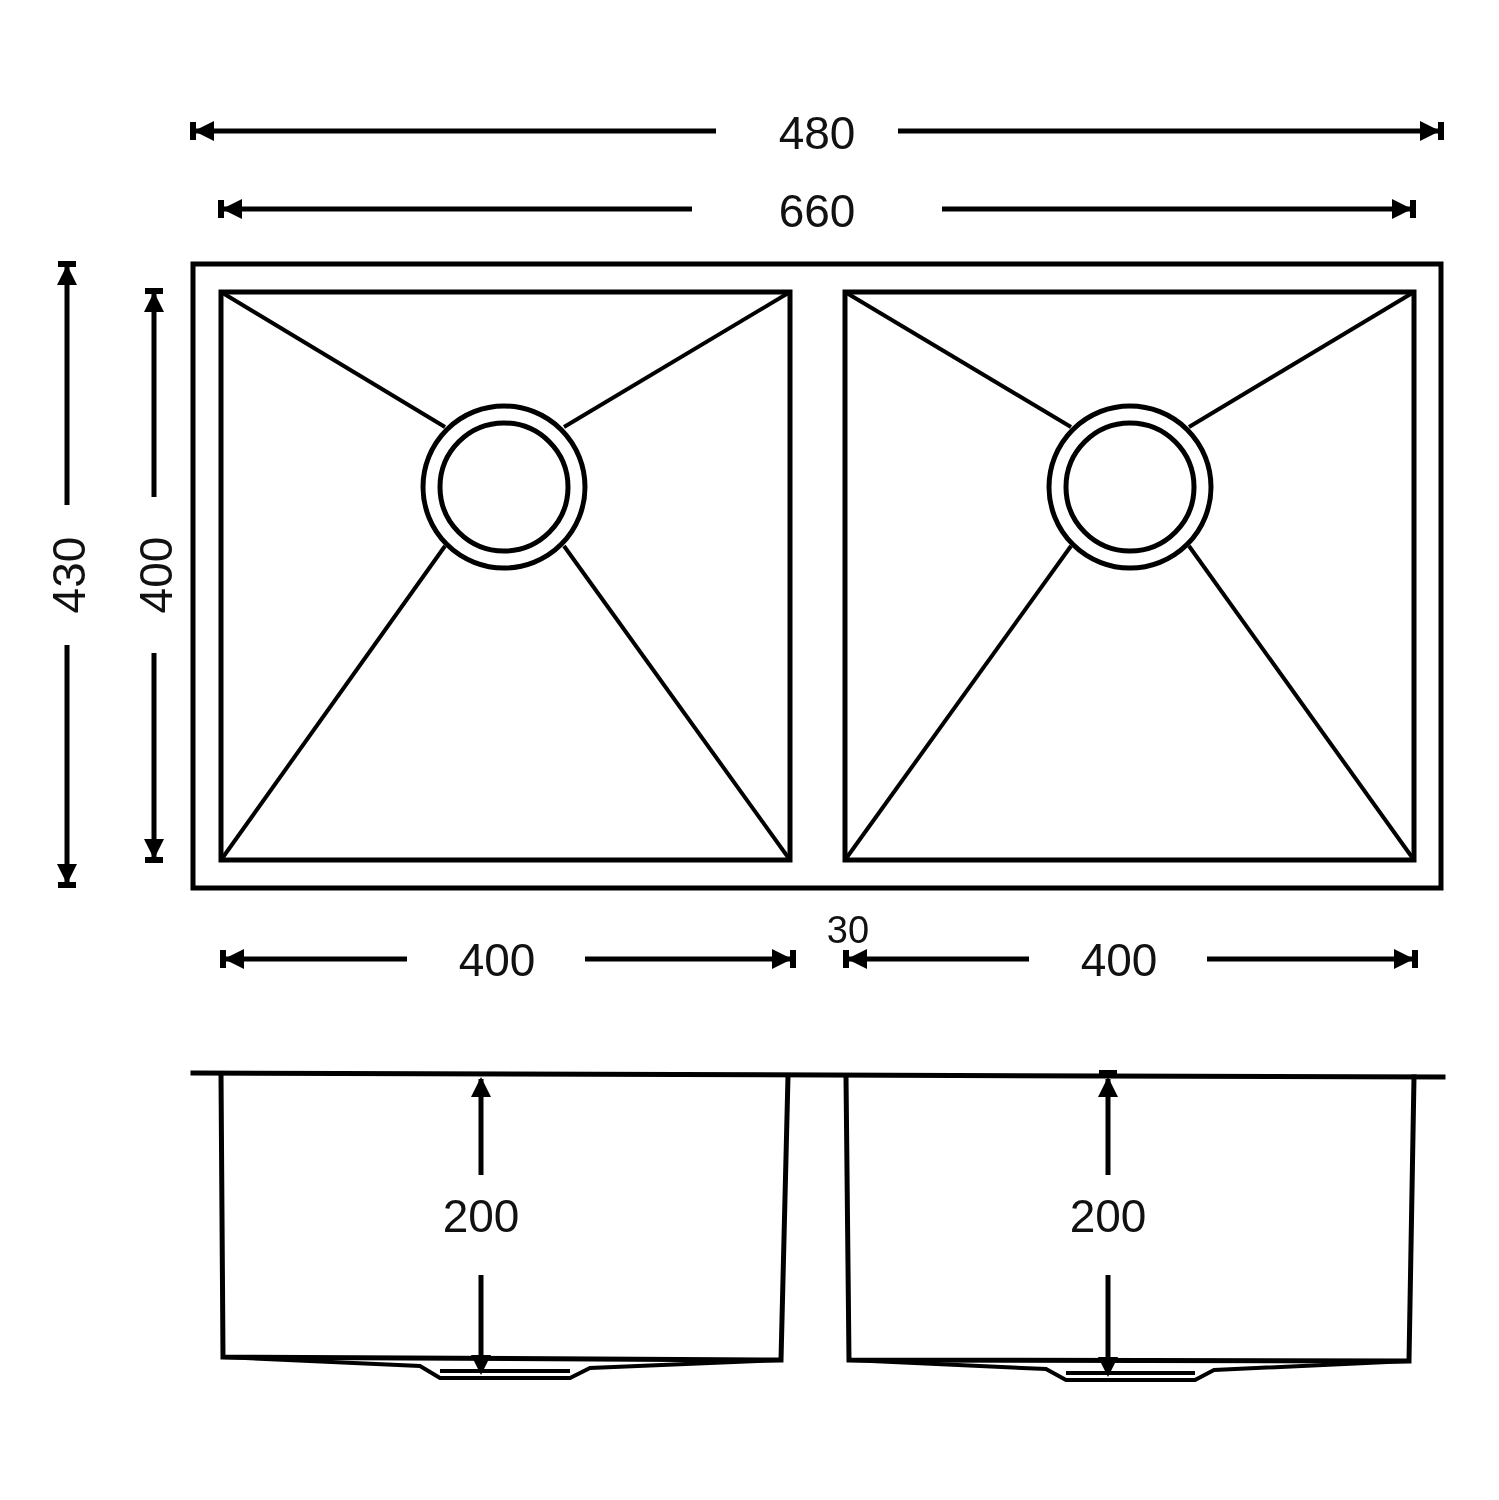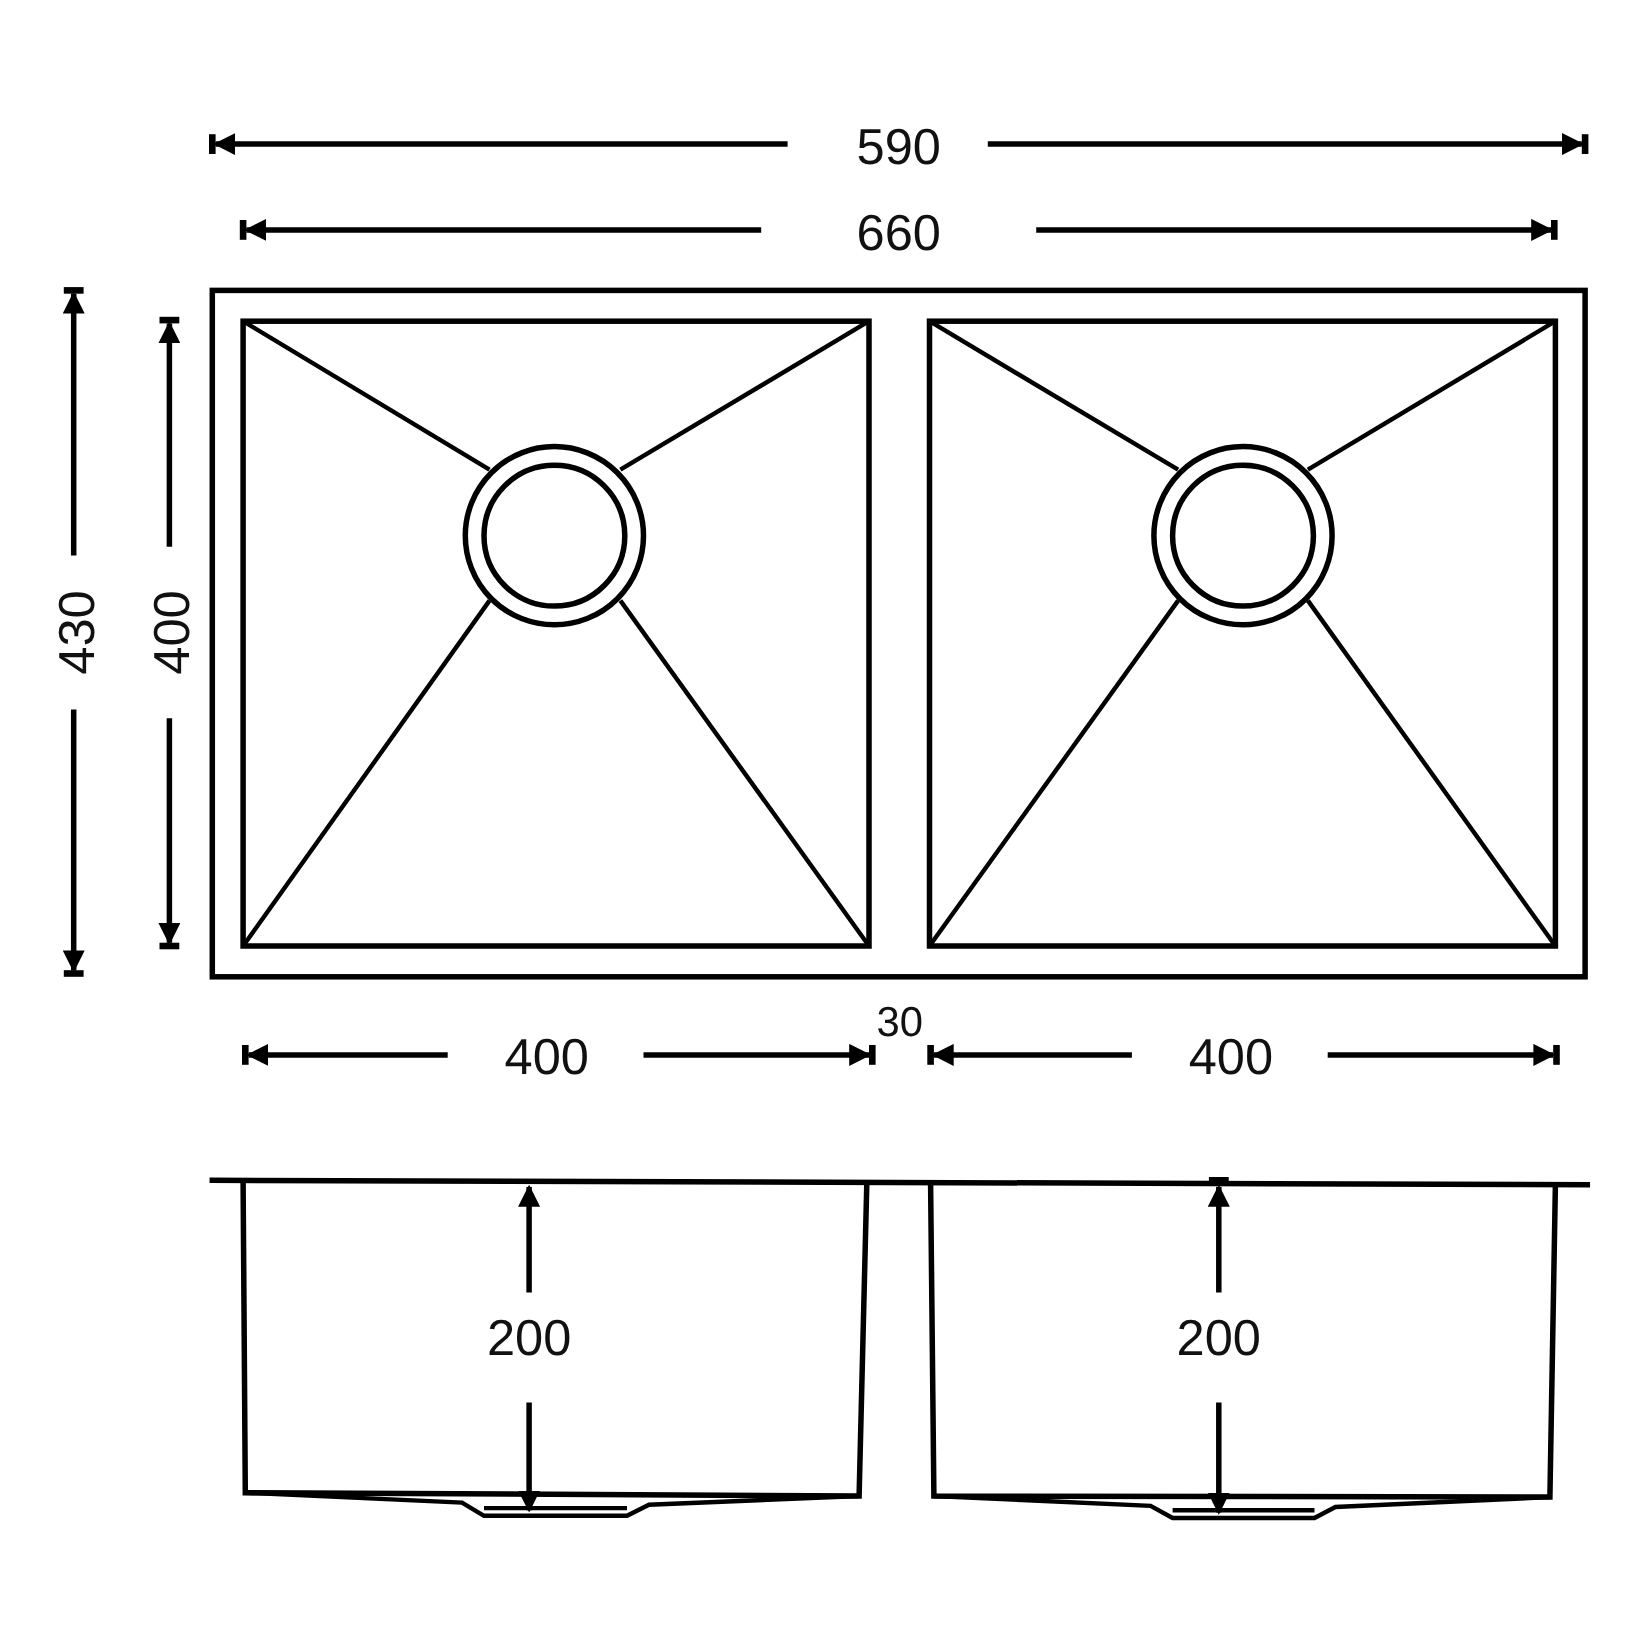--- a/index.html
+++ b/index.html
@@ -111,22 +111,22 @@
       <line class="dim" x1="481" y1="1079" x2="481" y2="1175" marker-start="url(#arr)"></line>
       <line class="dim" x1="481" y1="1275" x2="481" y2="1373" marker-end="url(#arr)"></line>
     </g>
     <g>
       <line class="tick" x1="1099" y1="1073" x2="1117" y2="1073"></line>
       <line class="dim" x1="1108" y1="1079" x2="1108" y2="1175" marker-start="url(#arr)"></line>
       <line class="dim" x1="1108" y1="1275" x2="1108" y2="1375" marker-end="url(#arr)"></line>
     </g>
   </svg>
 
-  <span class="lbl lbl-h" style="left:817px; top:133px;">590</span>
+  <span class="lbl lbl-h" style="left:817px; top:133px;">480</span>
   <span class="lbl lbl-h" style="left:817px; top:211px;">660</span>
   <span class="lbl lbl-v" style="left:69px; top:575px;">430</span>
   <span class="lbl lbl-v" style="left:156px; top:575px;">400</span>
   <span class="lbl lbl-h" style="left:497px; top:960px;">400</span>
-  <span class="lbl lbl-h lbl-sm" style="left:818px; top:930px;">30</span>
+  <span class="lbl lbl-h lbl-sm" style="left:848px; top:930px;">30</span>
   <span class="lbl lbl-h" style="left:1119px; top:960px;">400</span>
   <span class="lbl lbl-h" style="left:481px; top:1216px;">200</span>
   <span class="lbl lbl-h" style="left:1108px; top:1216px;">200</span>
 </div>
 
 </body></html>

